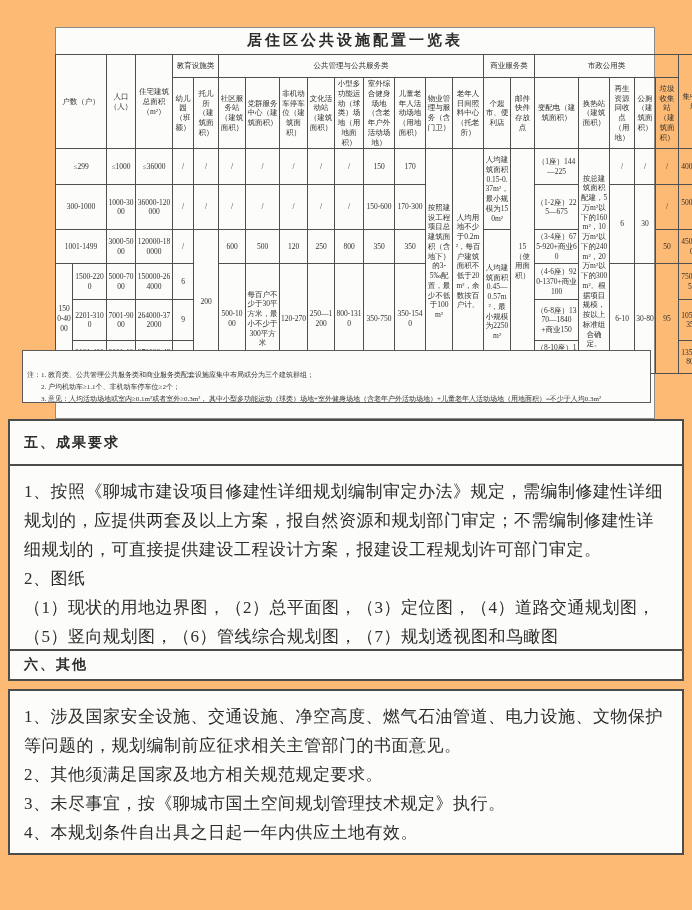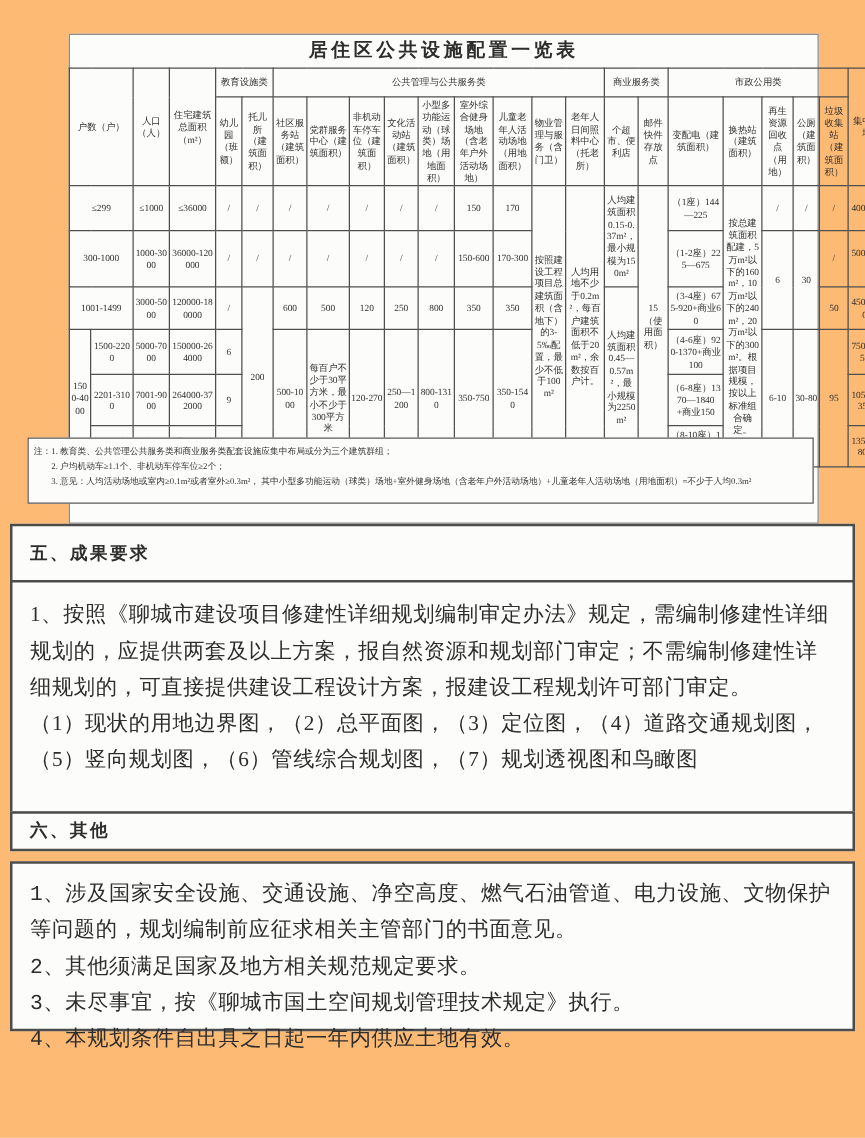--- a/index.html
+++ b/index.html
@@ -37,42 +37,42 @@
   tr.r1 td { height:33px; }
   tr.r2 td { height:42px; }
   tr.r3 td { height:31px; }
   tr.r4 td { height:33px; }
   tr.r5 td { height:38px; }
   tr.r6 td { height:30px; }
   
   .notes {
     position:absolute; left:22px; top:350px; width:629px; height:53px;
     border:1px solid #5a5a58; box-sizing:border-box;
-    font-size:7px; line-height:12px; padding:4px 4px 0 4px;
+    font-size:7px; line-height:12px; padding:18px 4px 0 4px;
     color:#333; background:#fcfcfa;
   }
   .notes .ind { padding-left:14px; }
   
   .sec-head {
     position:absolute; left:8px; width:676px;
     border:2px solid #4c4c4a; box-sizing:border-box; background:#fcfcfa;
     display:flex; align-items:center;
     font-size:14px; font-weight:600; letter-spacing:2px; padding-left:14px;
   }
   .sec-body {
     position:absolute; left:8px; width:676px;
     border:2px solid #4c4c4a; box-sizing:border-box; background:#fcfcfa;
     font-size:17px; line-height:29px; letter-spacing:0.5px;
     padding:11px 14px 0 14px;
   }
   .sec-body p { margin:0; }
   #five-head { top:419px; height:47px; }
   #five-body { top:464px; height:187px; }
   #six-head  { top:649px; height:32px; }
-  #six-body  { top:689px; height:136px;font-family:Liberation Mono, monospace; }
+  #six-body  { top:689px; height:166px; }
   .footer-imprint {
     position:absolute; right:20px; top:878px;
     font-size:17px; letter-spacing:3px; font-weight:500; color:#2b2b2b;
   }
 </style>
 </head>
 <body>
 
 <div class="page">
 
@@ -237,20 +237,21 @@
 
   <div class="notes">
     <div>注：1. 教育类、公共管理公共服务类和商业服务类配套设施应集中布局或分为三个建筑群组；</div>
     <div class="ind">2. 户均机动车≥1.1个、非机动车停车位≥2个；</div>
     <div class="ind">3. 意见：人均活动场地或室内≥0.1m²或者室外≥0.3m²， 其中小型多功能运动（球类）场地+室外健身场地（含老年户外活动场地）+儿童老年人活动场地（用地面积）=不少于人均0.3m²</div>
   </div>
 
   <div class="sec-head" id="five-head">五、成果要求</div>
   <div class="sec-body" id="five-body">
     <p>1、按照《聊城市建设项目修建性详细规划编制审定办法》规定，需编制修建性详细规划的，应提供两套及以上方案，报自然资源和规划部门审定；不需编制修建性详细规划的，可直接提供建设工程设计方案，报建设工程规划许可部门审定。</p>
+    <p>2、图纸</p>
     <p>（1）现状的用地边界图，（2）总平面图，（3）定位图，（4）道路交通规划图，（5）竖向规划图，（6）管线综合规划图，（7）规划透视图和鸟瞰图</p>
   </div>
 
   <div class="sec-head" id="six-head">六、其他</div>
   <div class="sec-body" id="six-body">
     <p>1、涉及国家安全设施、交通设施、净空高度、燃气石油管道、电力设施、文物保护等问题的，规划编制前应征求相关主管部门的书面意见。</p>
     <p>2、其他须满足国家及地方相关规范规定要求。</p>
     <p>3、未尽事宜，按《聊城市国土空间规划管理技术规定》执行。</p>
     <p>4、本规划条件自出具之日起一年内供应土地有效。</p>
   </div>

